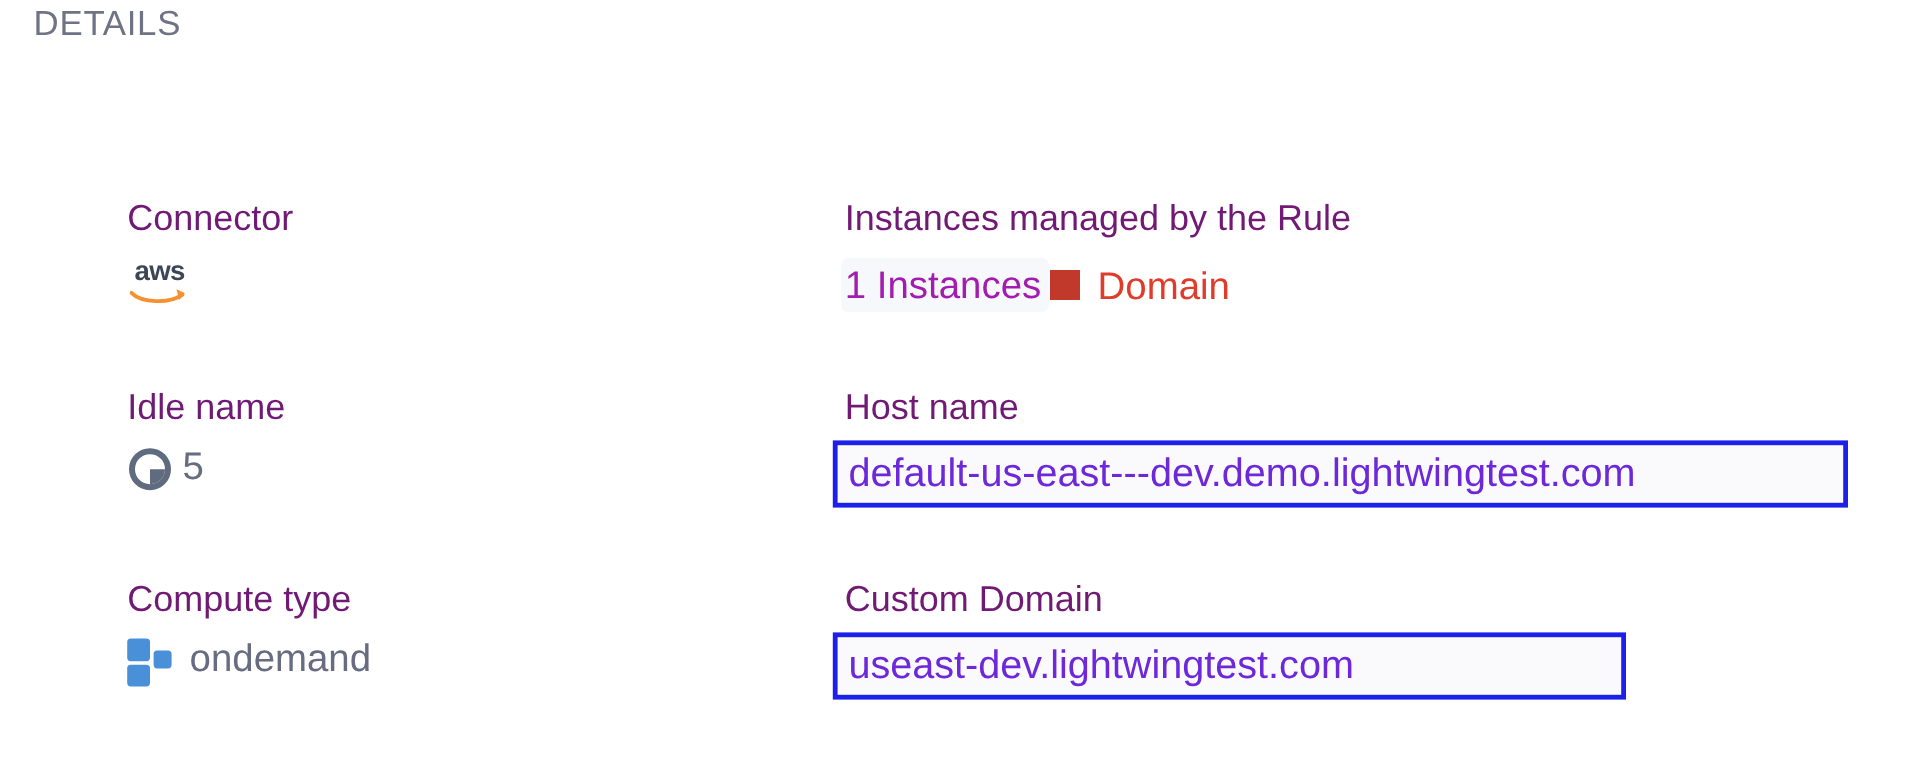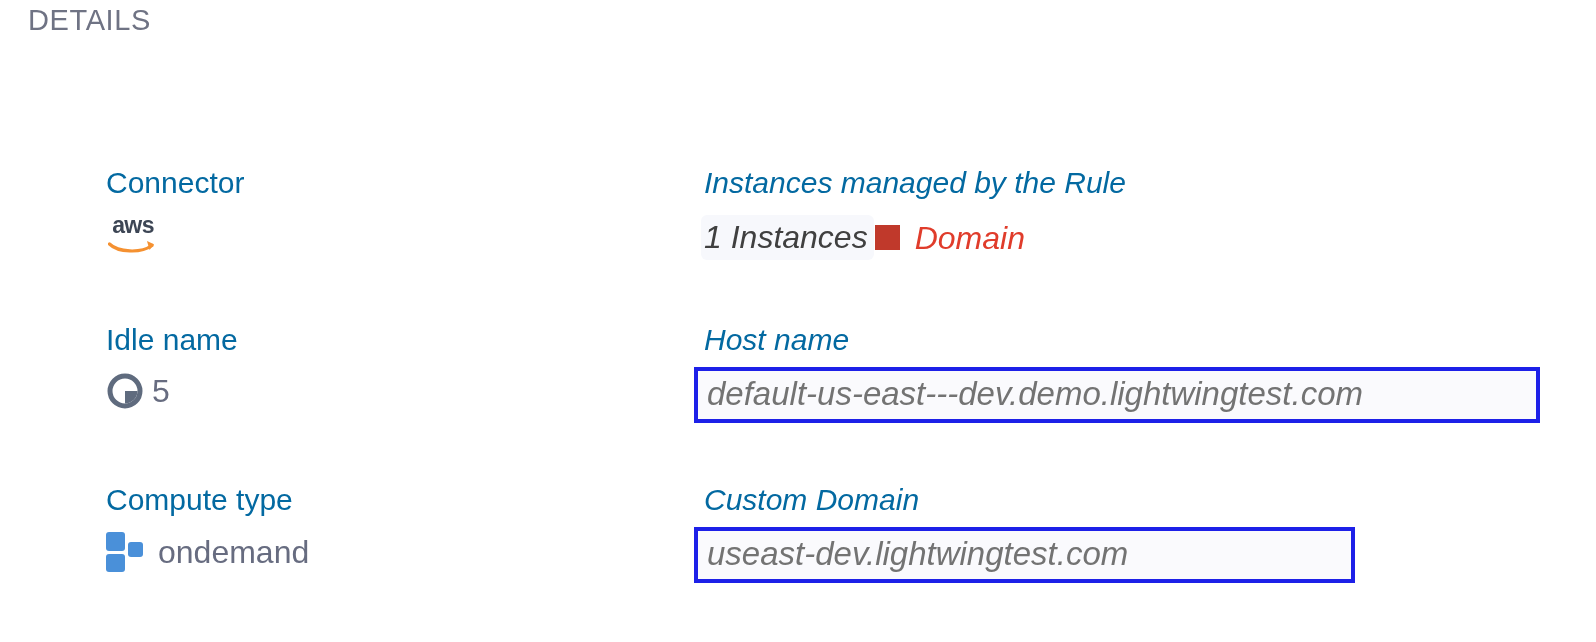--- a/index.html
+++ b/index.html
@@ -48,39 +48,37 @@
     position: absolute;
     left: 106px;
     top: 0;
     width: 580px;
   }
   .col-right {
     position: absolute;
     left: 704px;
     top: 0;
     width: 880px;
-    font-style: italic;
   }
 
   .field-label {
     font-size: 30px;
-    color: #0369a1;
+    color: #701a75;
     font-weight: 400;
     line-height: 1;
     white-space: nowrap;
   }
 
   .field-value {
     margin-top: 17px;
     font-size: 32px;
     color: #676c80;
     font-weight: 400;
     line-height: 1;
     display: flex;
-    align-items: center;
     white-space: nowrap;
   }
 
   
   .aws-logo {
     width: 54px;
     height: 40px;
     position: relative;
     display: inline-block;
     margin-right: 9px;
@@ -135,21 +133,21 @@
   .blocks-icon i.b2 { left: 22px; top: 10px; width: 15px; height: 15px; }
   .blocks-icon i.b3 { left: 0px;  top: 22px; width: 19px; height: 18px; }
 
   
   .instances-pill {
     display: inline-block;
     background: #f7f8fc;
     border-radius: 6px;
     padding: 6px 6px 7px 3px;
     margin-left: -3px;
-    color: #404040;
+    color: #a21caf;
     font-size: 32px;
     line-height: 1;
   }
 
   .status-wrap {
     display: flex;
     align-items: center;
   }
   .status-square {
     width: 25px;
@@ -170,21 +168,21 @@
   .link-box {
     display: inline-block;
     border: 4px solid #1d20e8;
     background: #fafafd;
     padding: 6px 9px 9px 9px;
     margin-top: 12px;
     margin-left: -10px;
     box-sizing: border-box;
   }
   .link-box .link-text {
-    color: #737373;
+    color: #6d28d9;
     font-size: 33px;
     line-height: 1;
     white-space: nowrap;
     display: block;
   }
   .link-box.host { width: 846px; }
   .link-box.domain { width: 661px; }
 </style>
 </head>
 <body>

